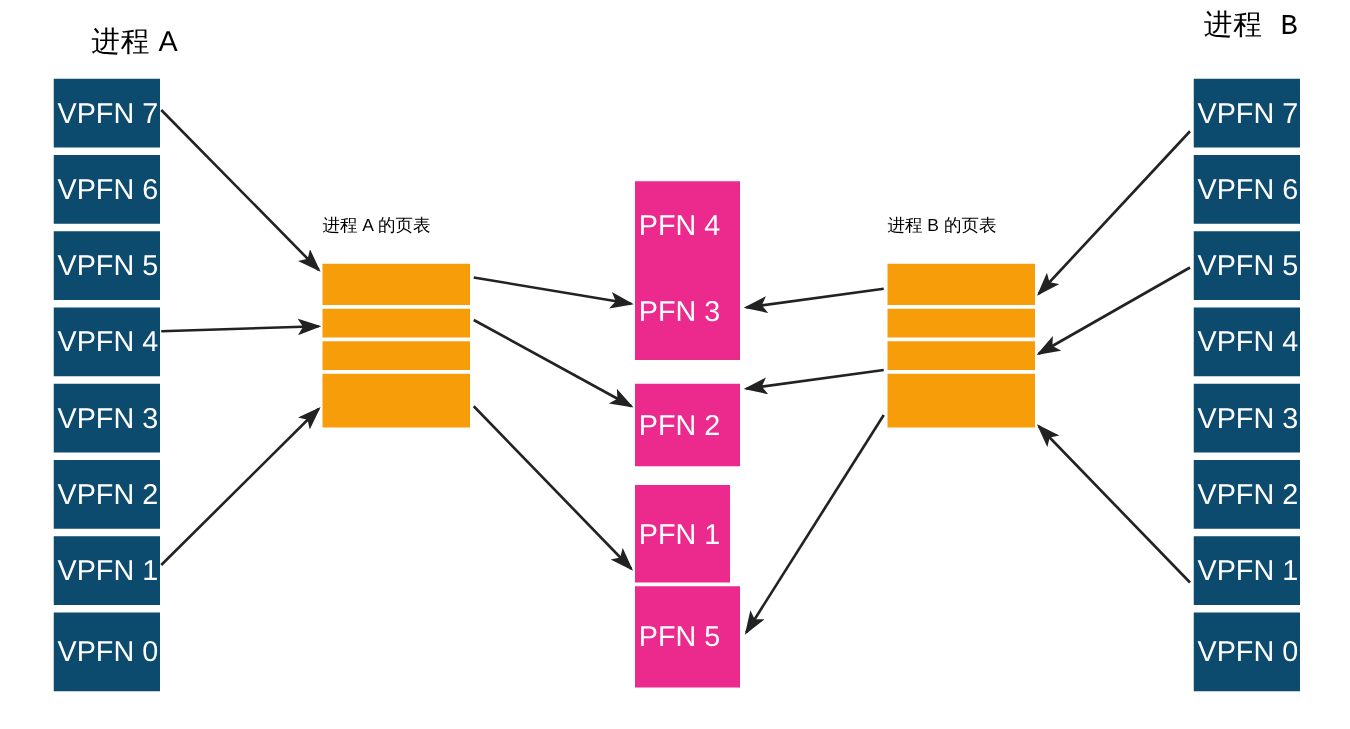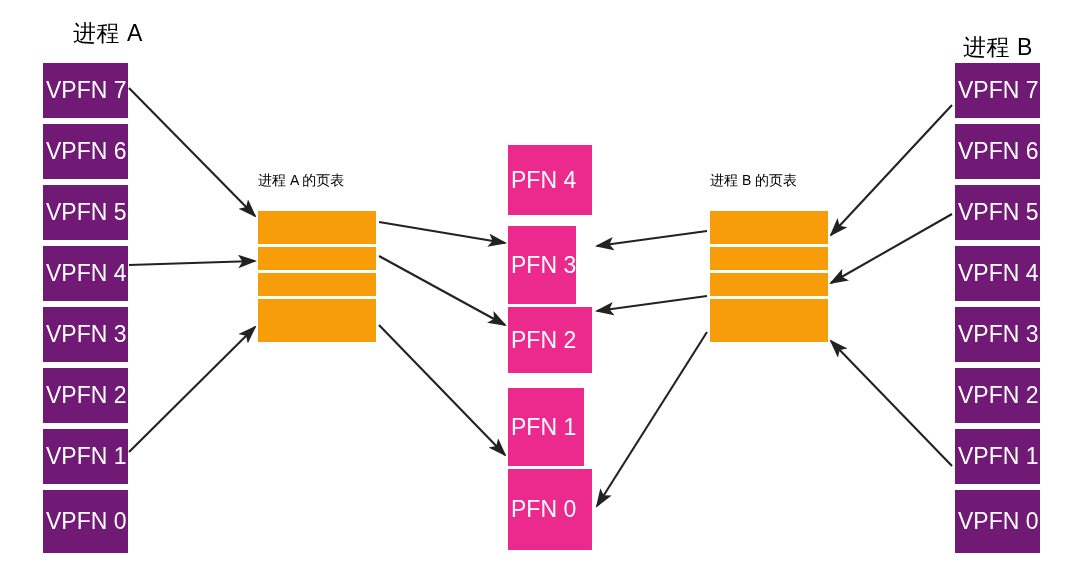--- a/index.html
+++ b/index.html
@@ -31,37 +31,37 @@
     position:absolute;
     box-sizing:border-box;
     color:#ffffff;
     font-size:23px;
     display:flex;
     align-items:center;
     padding-left:3px;
     white-space:nowrap;
     letter-spacing:0px;
   }
-  .cell.vpfn{background:#701a75;}
+  .cell.vpfn{background:#0c4a6e;}
   .cell.pfn{background:#ec2a8e;}
   .cell.pte{background:#f79d09;}
 
   svg.arrows{
     position:absolute;left:0;top:0;
     width:1080px;height:583px;
     pointer-events:none;
   }
 </style>
 </head>
 <body>
 
 <div id="stage">
 
   <div class="col-title" style="left:52px;top:18px;margin-left:21px;">进程 A</div>
-  <div class="col-title" style="left:963px;top:32px;">进程 B</div>
+  <div class="col-title" style="left:963px;top:4px;font-family:Liberation Mono, monospace;">进程 B</div>
 
   <div class="tbl-title" style="left:258px;top:172px;text-align:right;">进程 A 的页表</div>
   <div class="tbl-title" style="left:710px;top:172px;">进程 B 的页表</div>
 
   <div class="col">
     <div class="cell vpfn" style="left:43px;top:63px;width:85px;height:55px;">VPFN 7</div>
     <div class="cell vpfn" style="left:43px;top:124px;width:85px;height:55px;">VPFN 6</div>
     <div class="cell vpfn" style="left:43px;top:185px;width:85px;height:55px;">VPFN 5</div>
     <div class="cell vpfn" style="left:43px;top:246px;width:85px;height:55px;">VPFN 4</div>
     <div class="cell vpfn" style="left:43px;top:307px;width:85px;height:55px;">VPFN 3</div>
@@ -72,24 +72,24 @@
 
   <div class="col">
     <div class="cell pte" style="left:258px;top:211px;width:118px;height:33px;"></div>
     <div class="cell pte" style="left:258px;top:247px;width:118px;height:23px;"></div>
     <div class="cell pte" style="left:258px;top:273px;width:118px;height:23px;"></div>
     <div class="cell pte" style="left:258px;top:299px;width:118px;height:43px;"></div>
   </div>
 
   <div class="col">
     <div class="cell pfn" style="left:508px;top:145px;width:84px;height:70px;">PFN 4</div>
-    <div class="cell pfn" style="left:508px;top:226px;width:68px;height:78px;">PFN 3</div>
+    <div class="cell pfn" style="left:508px;top:210px;width:84px;height:78px;">PFN 3</div>
     <div class="cell pfn" style="left:508px;top:307px;width:84px;height:66px;">PFN 2</div>
     <div class="cell pfn" style="left:508px;top:388px;width:76px;height:78px;">PFN 1</div>
-    <div class="cell pfn" style="left:508px;top:469px;width:84px;height:81px;">PFN 0</div>
+    <div class="cell pfn" style="left:508px;top:469px;width:84px;height:81px;">PFN 5</div>
   </div>
 
   <div class="col">
     <div class="cell pte" style="left:710px;top:211px;width:118px;height:33px;"></div>
     <div class="cell pte" style="left:710px;top:247px;width:118px;height:23px;"></div>
     <div class="cell pte" style="left:710px;top:273px;width:118px;height:23px;"></div>
     <div class="cell pte" style="left:710px;top:299px;width:118px;height:43px;"></div>
   </div>
 
   <div class="col">

